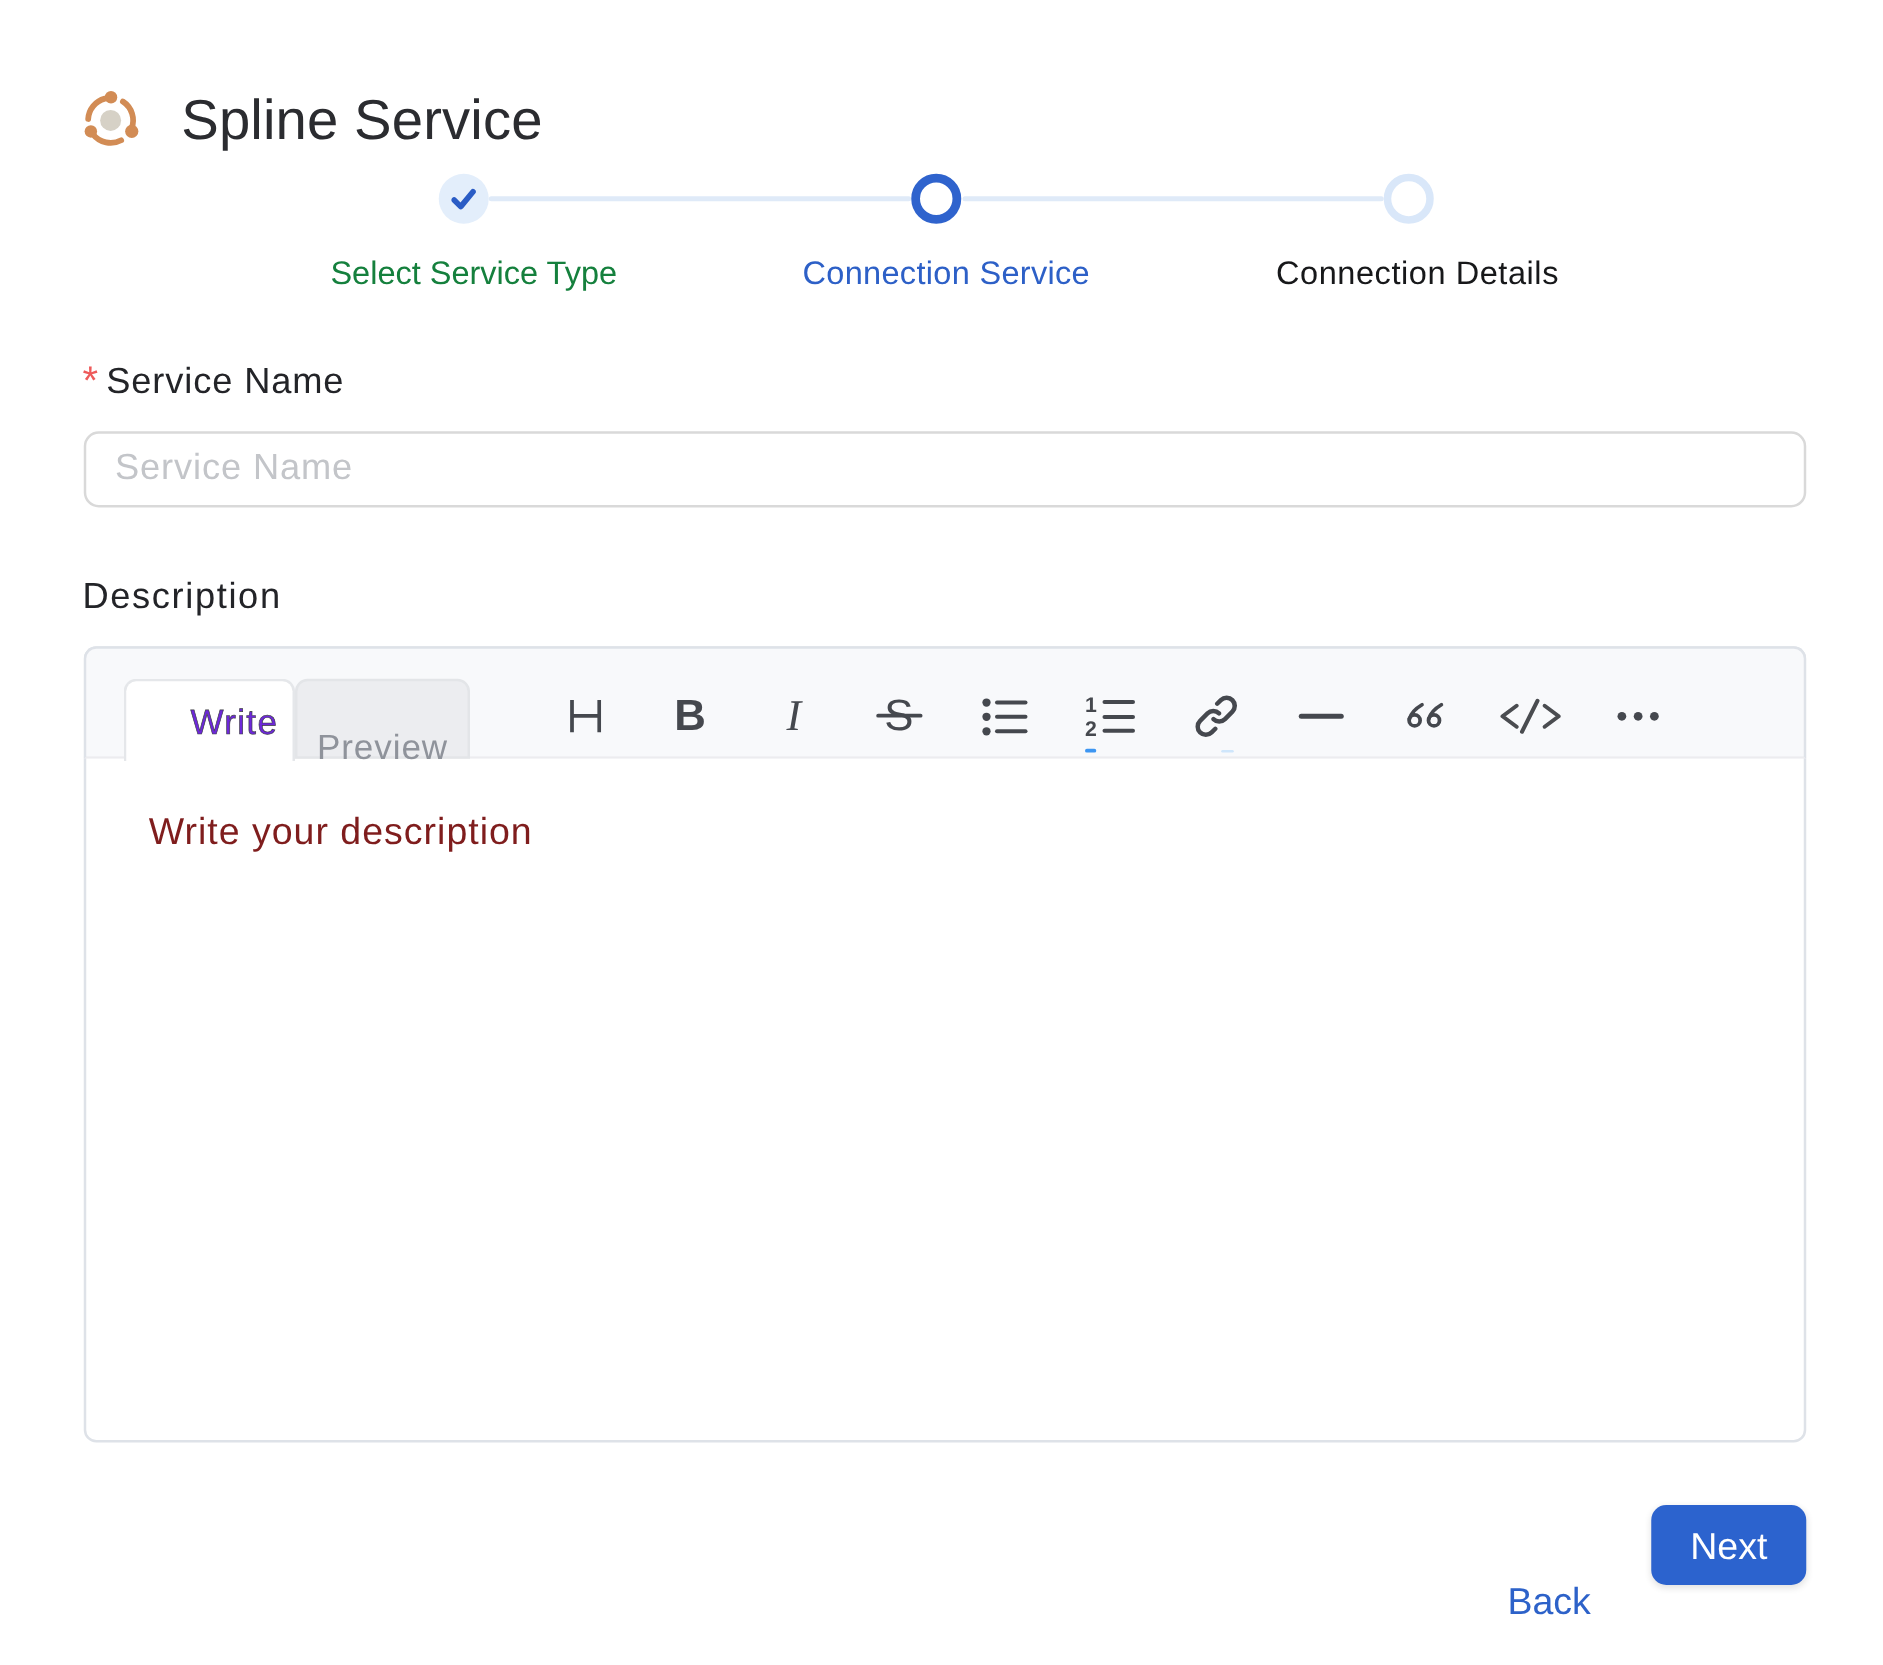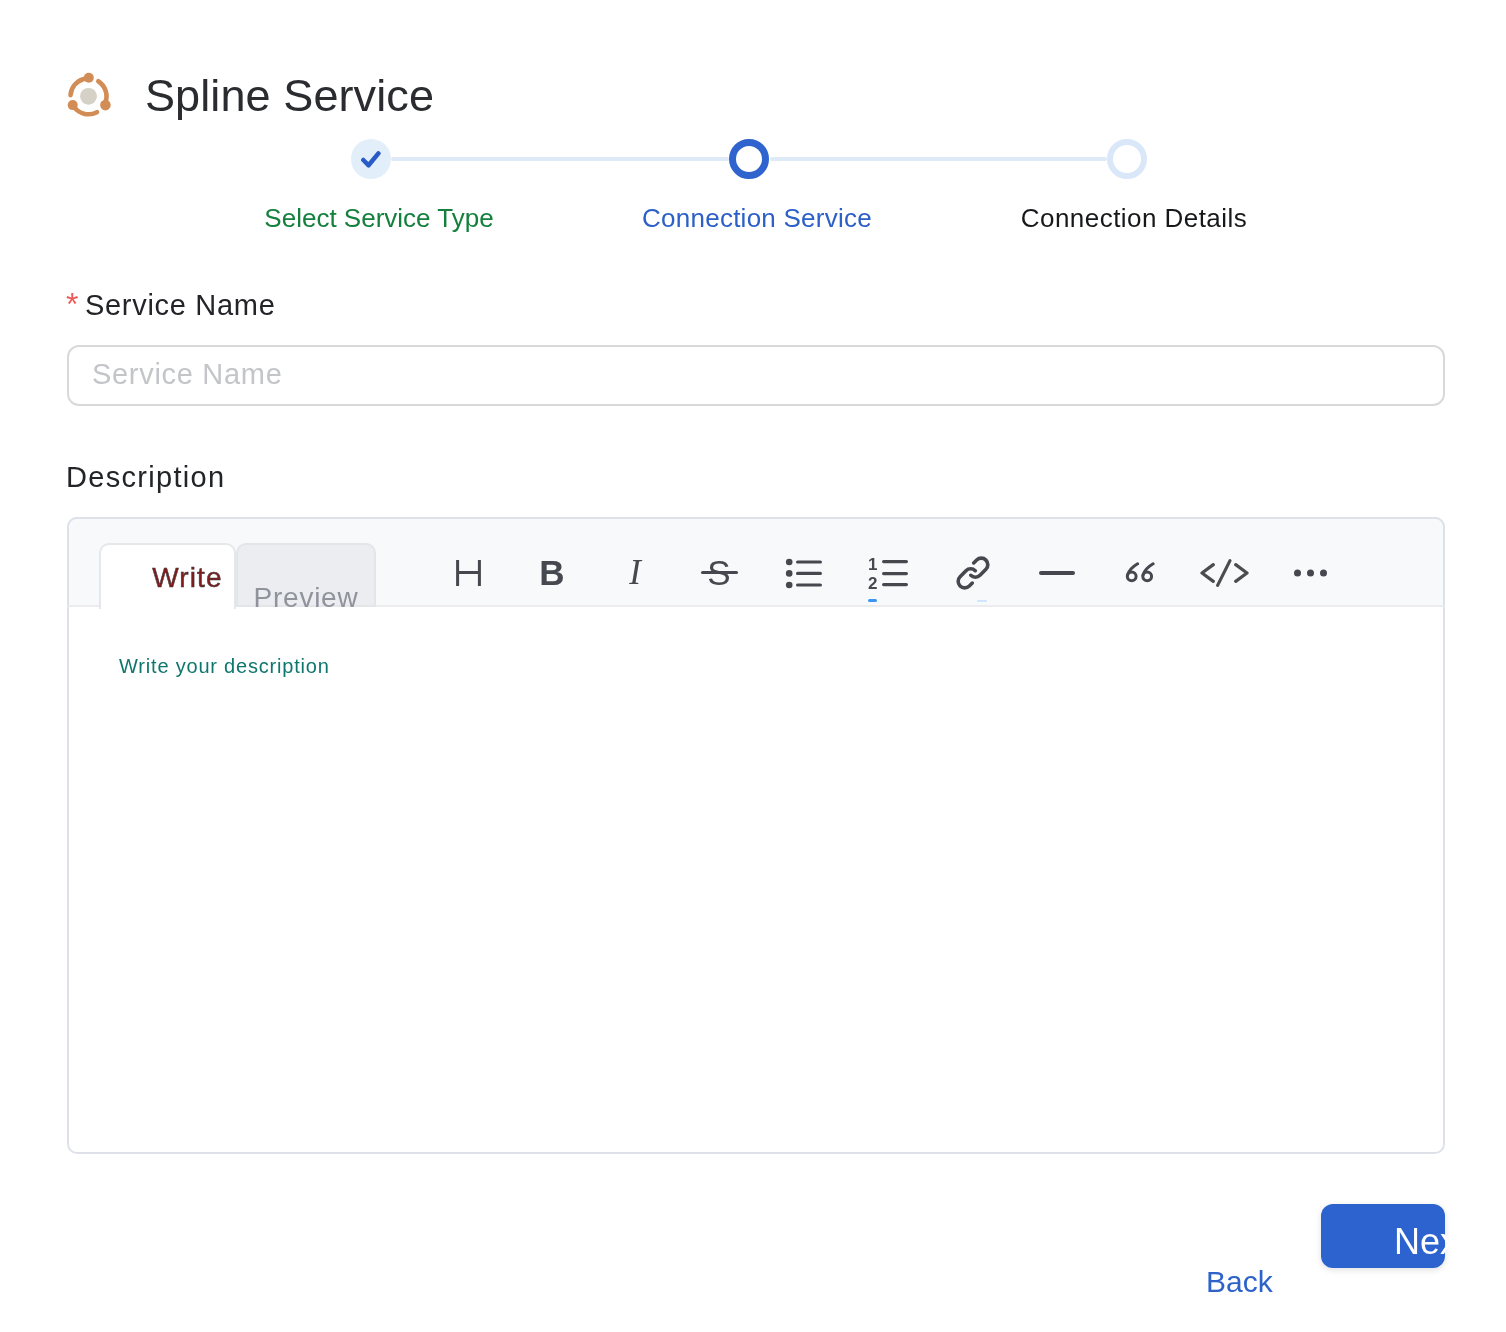--- a/index.html
+++ b/index.html
@@ -32,31 +32,31 @@
 #ph1 { left:92px; top:360px; font-size:29px; color:#c3c5c9; line-height:29px; letter-spacing:0.7px; }
 
 
 #desclab { left:66px; top:463px; font-size:29px; color:#232428; line-height:29px; letter-spacing:1.3px; }
 
 
 #editor { left:67px; top:517px; width:1378px; height:637px; border:2px solid #dee2e8; border-radius:10px; background:#fff; }
 #edhead { left:67px; top:517px; width:1378px; height:90px; background:#f8f9fb; border:2px solid #dee2e8; border-bottom:2px solid #ececef; border-radius:10px 10px 0 0; }
 #tabw { left:99px; top:543px; width:137px; height:66px; background:#ffffff; border:2px solid #e5e7ea; border-bottom:none; border-radius:10px 10px 0 0; z-index:3; }
 #tabp { left:236px; top:543px; width:140px; height:64px; background:#ecedf0; border:2px solid #e3e5e8; border-radius:10px 10px 0 0; z-index:2; }
-#tabw span { position:absolute; left:0; top:17px; width:100%; text-align:center; font-size:28px; color:#7f1d1d; letter-spacing:1.1px;padding-left:40px; -webkit-text-stroke:0.5px #3a3b40; }
+#tabw span { position:absolute; left:0; top:17px; width:100%; text-align:center; font-size:28px; color:#6d28d9; letter-spacing:1.1px;padding-left:40px; -webkit-text-stroke:0.5px #3a3b40; }
 #tabp span { position:absolute; left:0; top:17px; width:100%; text-align:center; font-size:28px; color:#8f939b; letter-spacing:0.75px;margin-top:20px; }
 
 
 .ticn { position:absolute; color:#45484e; z-index:3; display:flex; align-items:center; justify-content:center; }
-#edbody { left:119px; top:651px; font-size:20px; color:#0f766e; line-height:30px; letter-spacing:0.8px; }
+#edbody { left:119px; top:651px; font-size:30px; color:#7f1d1d; line-height:30px; letter-spacing:0.8px; }
 
 
 #back { left:1206px; top:1222px; font-size:30px; color:#2d62c9; line-height:30px;margin-top:45px; }
 #next { left:1321px; top:1204px; width:124px; height:64px; background:#2c63ce; border-radius:12px; box-shadow:0 2px 6px rgba(0,0,0,0.12); }
-#next span { position:absolute; width:100%; text-align:center; top:17px; font-size:36px; color:#ffffff;margin-left:48px; }
+#next span { position:absolute; width:100%; text-align:center; top:17px; font-size:30px; color:#ffffff; }
 </style>
 </head>
 <body>
 
 <svg id="logo" class="abs" width="46" height="48" viewBox="0 0 46 48">
   <g transform="translate(22.5,24.3)">
     <circle cx="0" cy="0" r="8.4" fill="#d6d1c6"></circle>
     <g stroke="#d28c55" stroke-width="4.6" fill="none" stroke-linecap="round">
       <path d="M -17.97 -1.1 A 18 18 0 0 1 -4.66 -17.39"></path>
       <path d="M 9.8 -15.1 A 18 18 0 0 1 16.69 6.72"></path>

